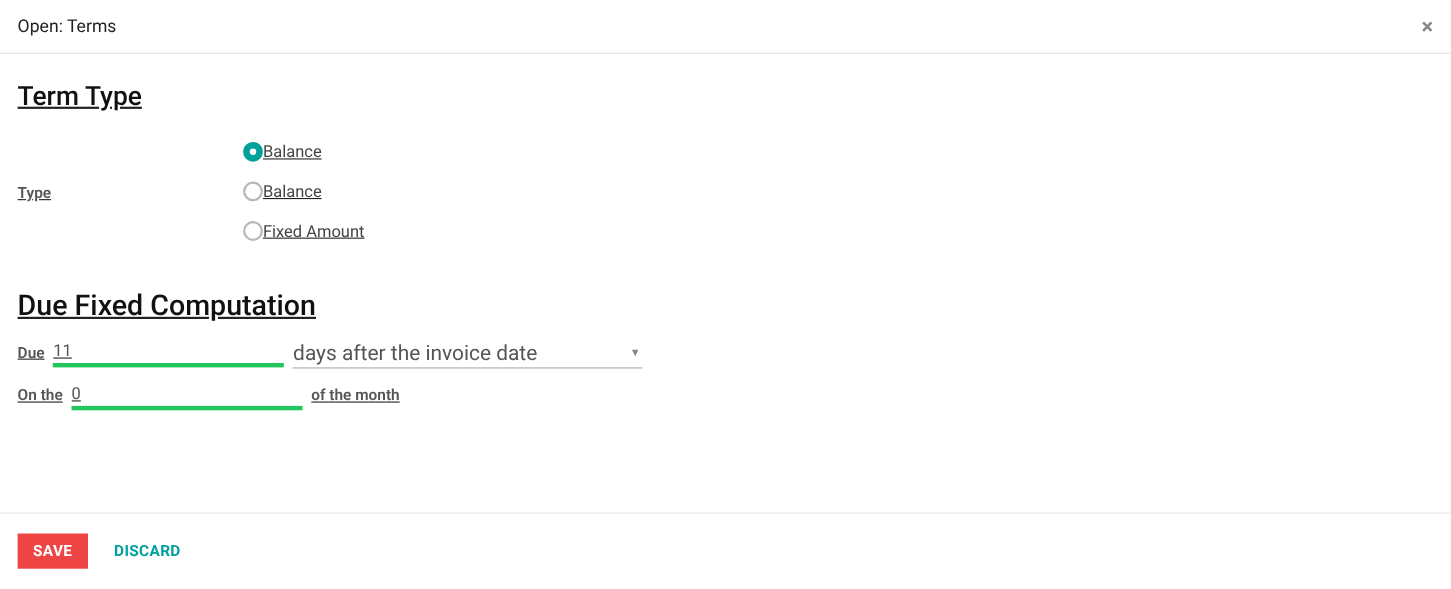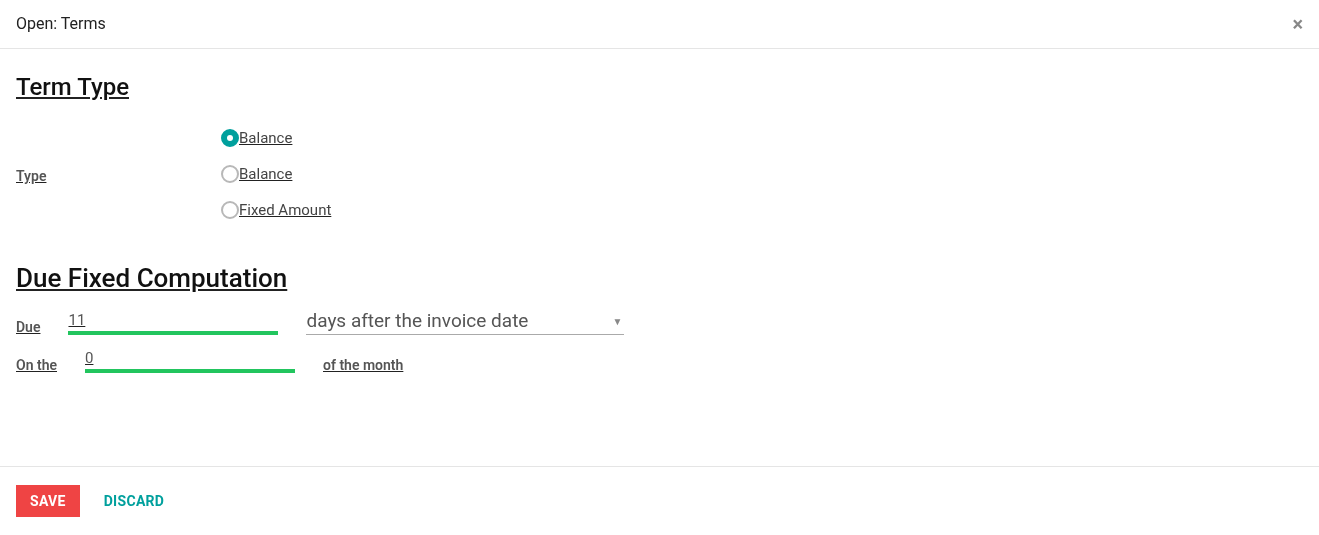--- a/index.html
+++ b/index.html
@@ -106,22 +106,22 @@
       border-radius: 50%;
       transform: translate(-50%, -50%);
     }
     .radio-label {
       font-size: 15px;
       color: #444;
     }
 
     .due-row {
       display: flex;
-      align-items: flex-end;
-      gap: 28px;
+      align-items: center;
+      gap: 8px;
       margin-bottom: 12px;
     }
     .inline-label {
       font-size: 14px;
       font-weight: 600;
       color: #555;
     }
     .text-input {
       border: none;
       border-bottom: 4px solid #22c55e;

